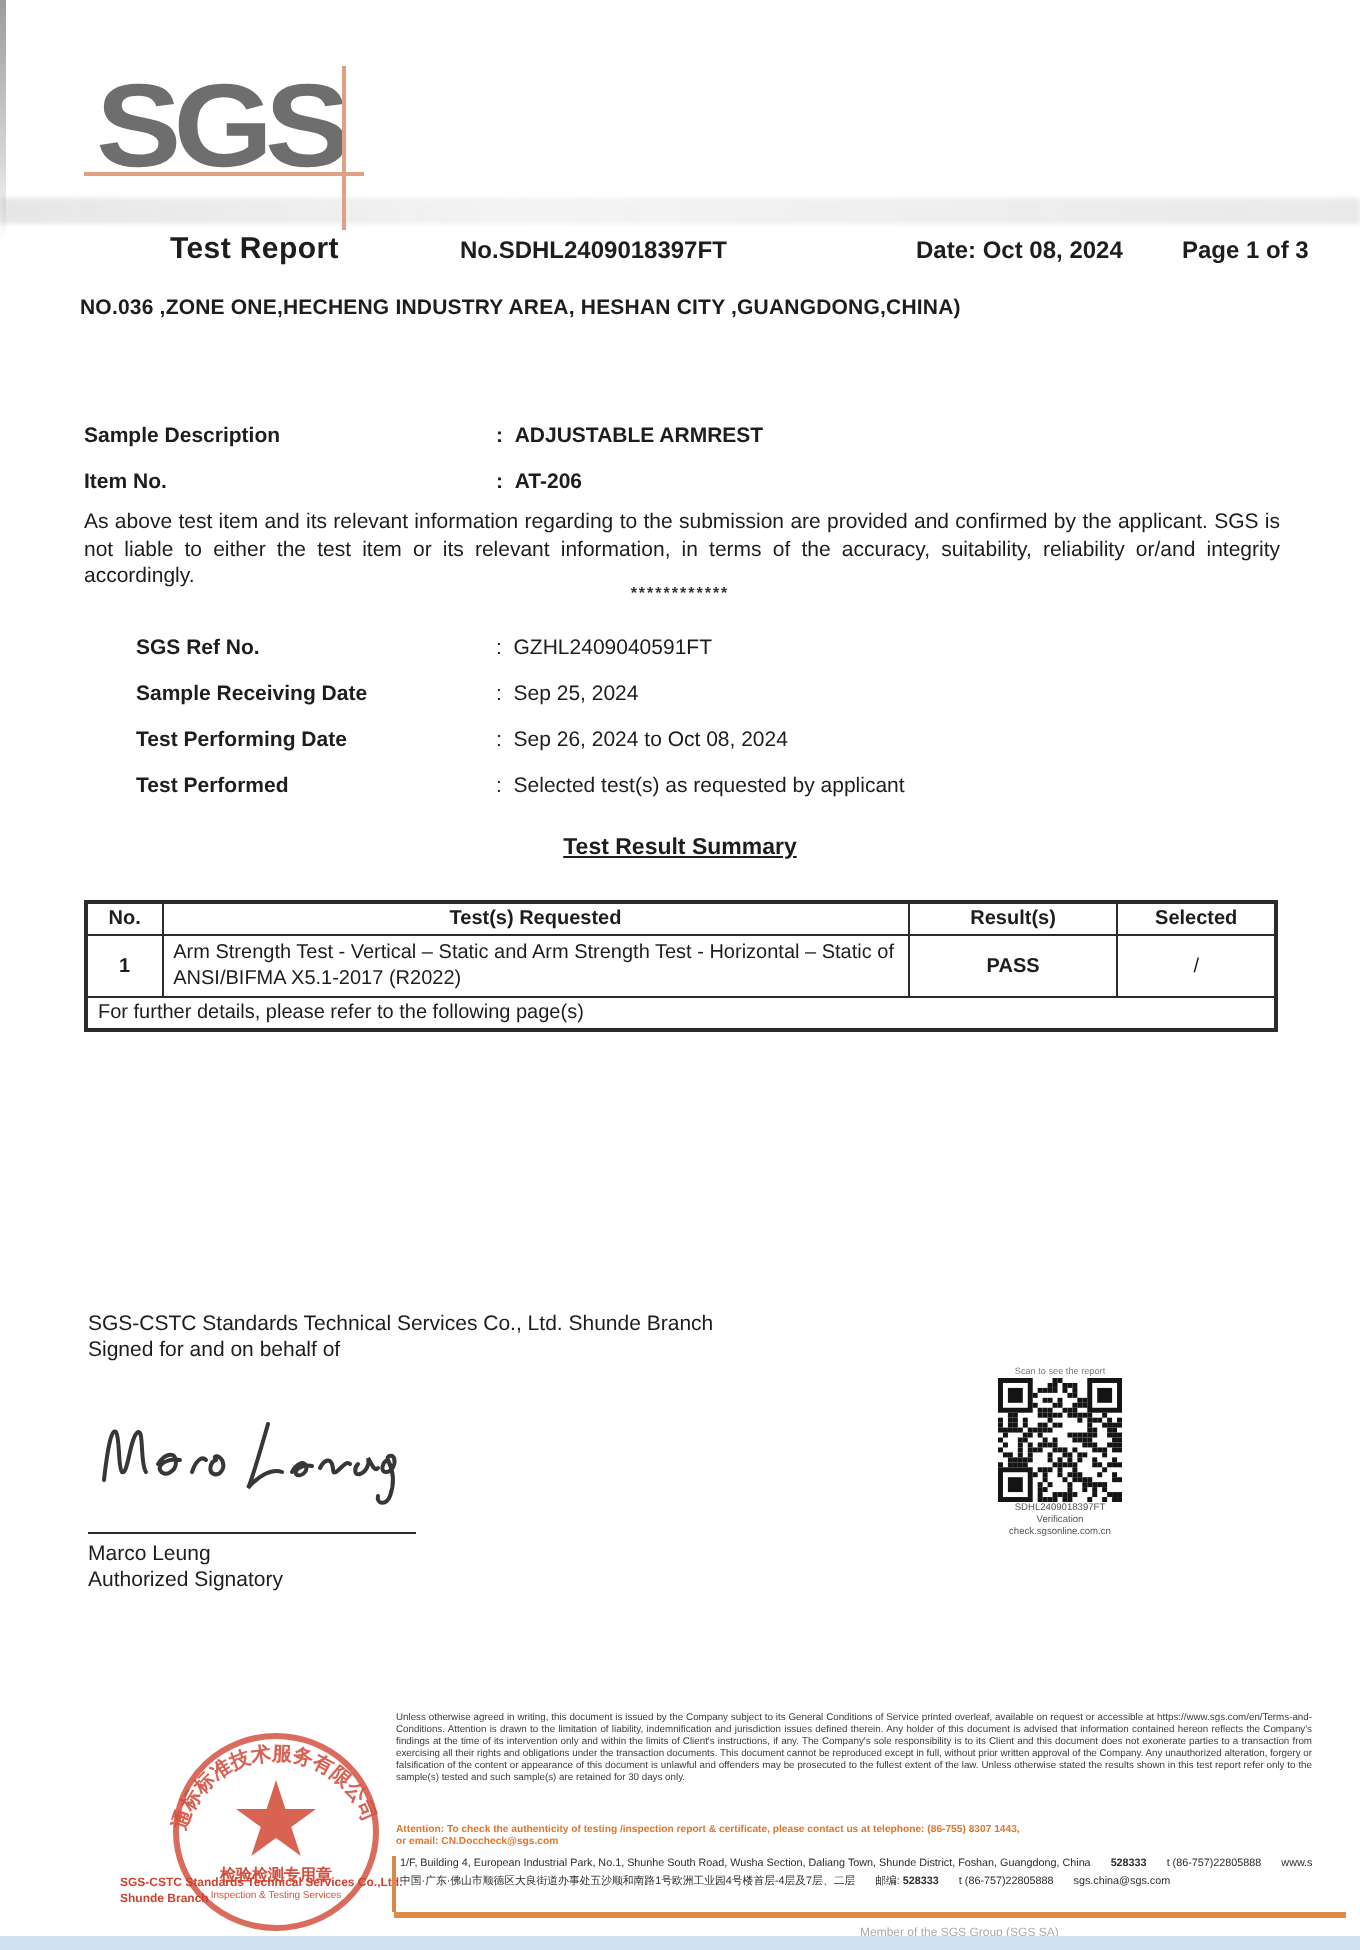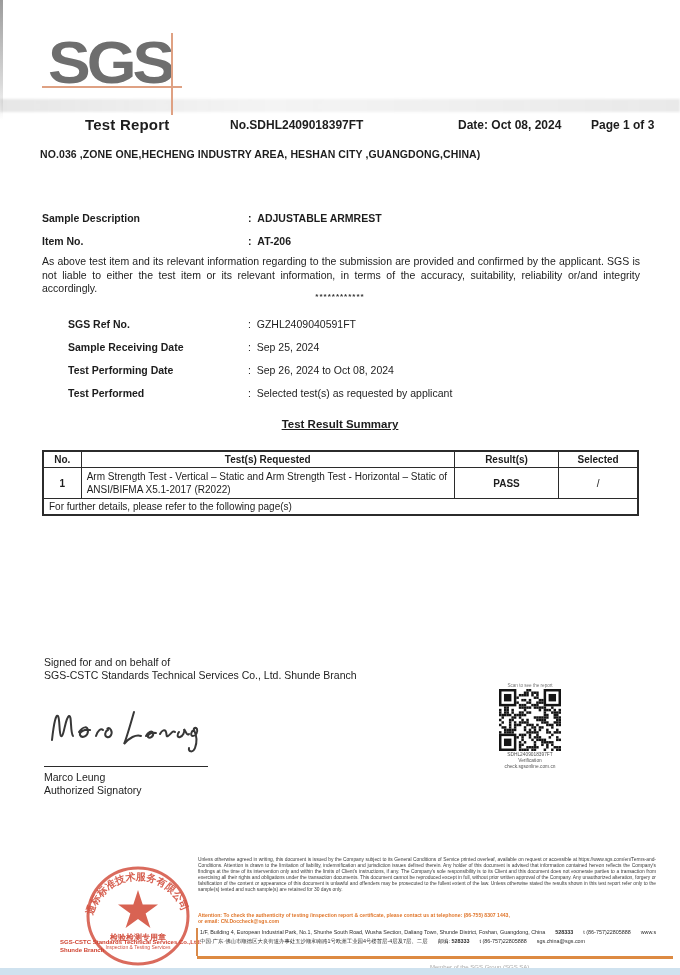--- a/index.html
+++ b/index.html
@@ -150,22 +150,22 @@
       <td class="c-result">PASS</td>
       <td class="c-comments">/</td>
     </tr>
     <tr>
       <td class="t-footnote" colspan="4">For further details, please refer to the following page(s)</td>
     </tr>
   </tbody>
     </table>
 
   <div class="signed-block">
+    <div>SGS-CSTC Standards Technical Services Co., Ltd. Shunde Branch</div>
     <div>Signed for and on behalf of</div>
-    <div>SGS-CSTC Standards Technical Services Co., Ltd. Shunde Branch</div>
   </div>
 
   <svg class="sig-svg" width="170" height="72" viewBox="0 0 170 72">
     <g fill="none" stroke="#1c1c1c" stroke-width="2" stroke-linecap="round" opacity="0.88">
       <path d="M6,48 C8,30 10,22 12,24 C14,27 13,42 15,44 C18,46 19,26 23,24 C26,23 24,40 27,44"></path>
       <path d="M33,40 C37,34 42,34 42,39 C42,44 36,47 34,43 C33,40 38,37 44,38"></path>
       <path d="M50,44 C52,38 55,36 57,38"></path>
       <path d="M62,38 C59,39 58,44 61,45 C64,46 67,42 65,38 C63,35 60,36 62,38"></path>
       <path d="M88,20 C84,34 80,48 78,52 C83,46 90,42 95,44"></path>
       <path d="M100,44 C102,40 106,38 107,41 C108,44 104,47 102,45 C101,43 105,40 110,41"></path>

